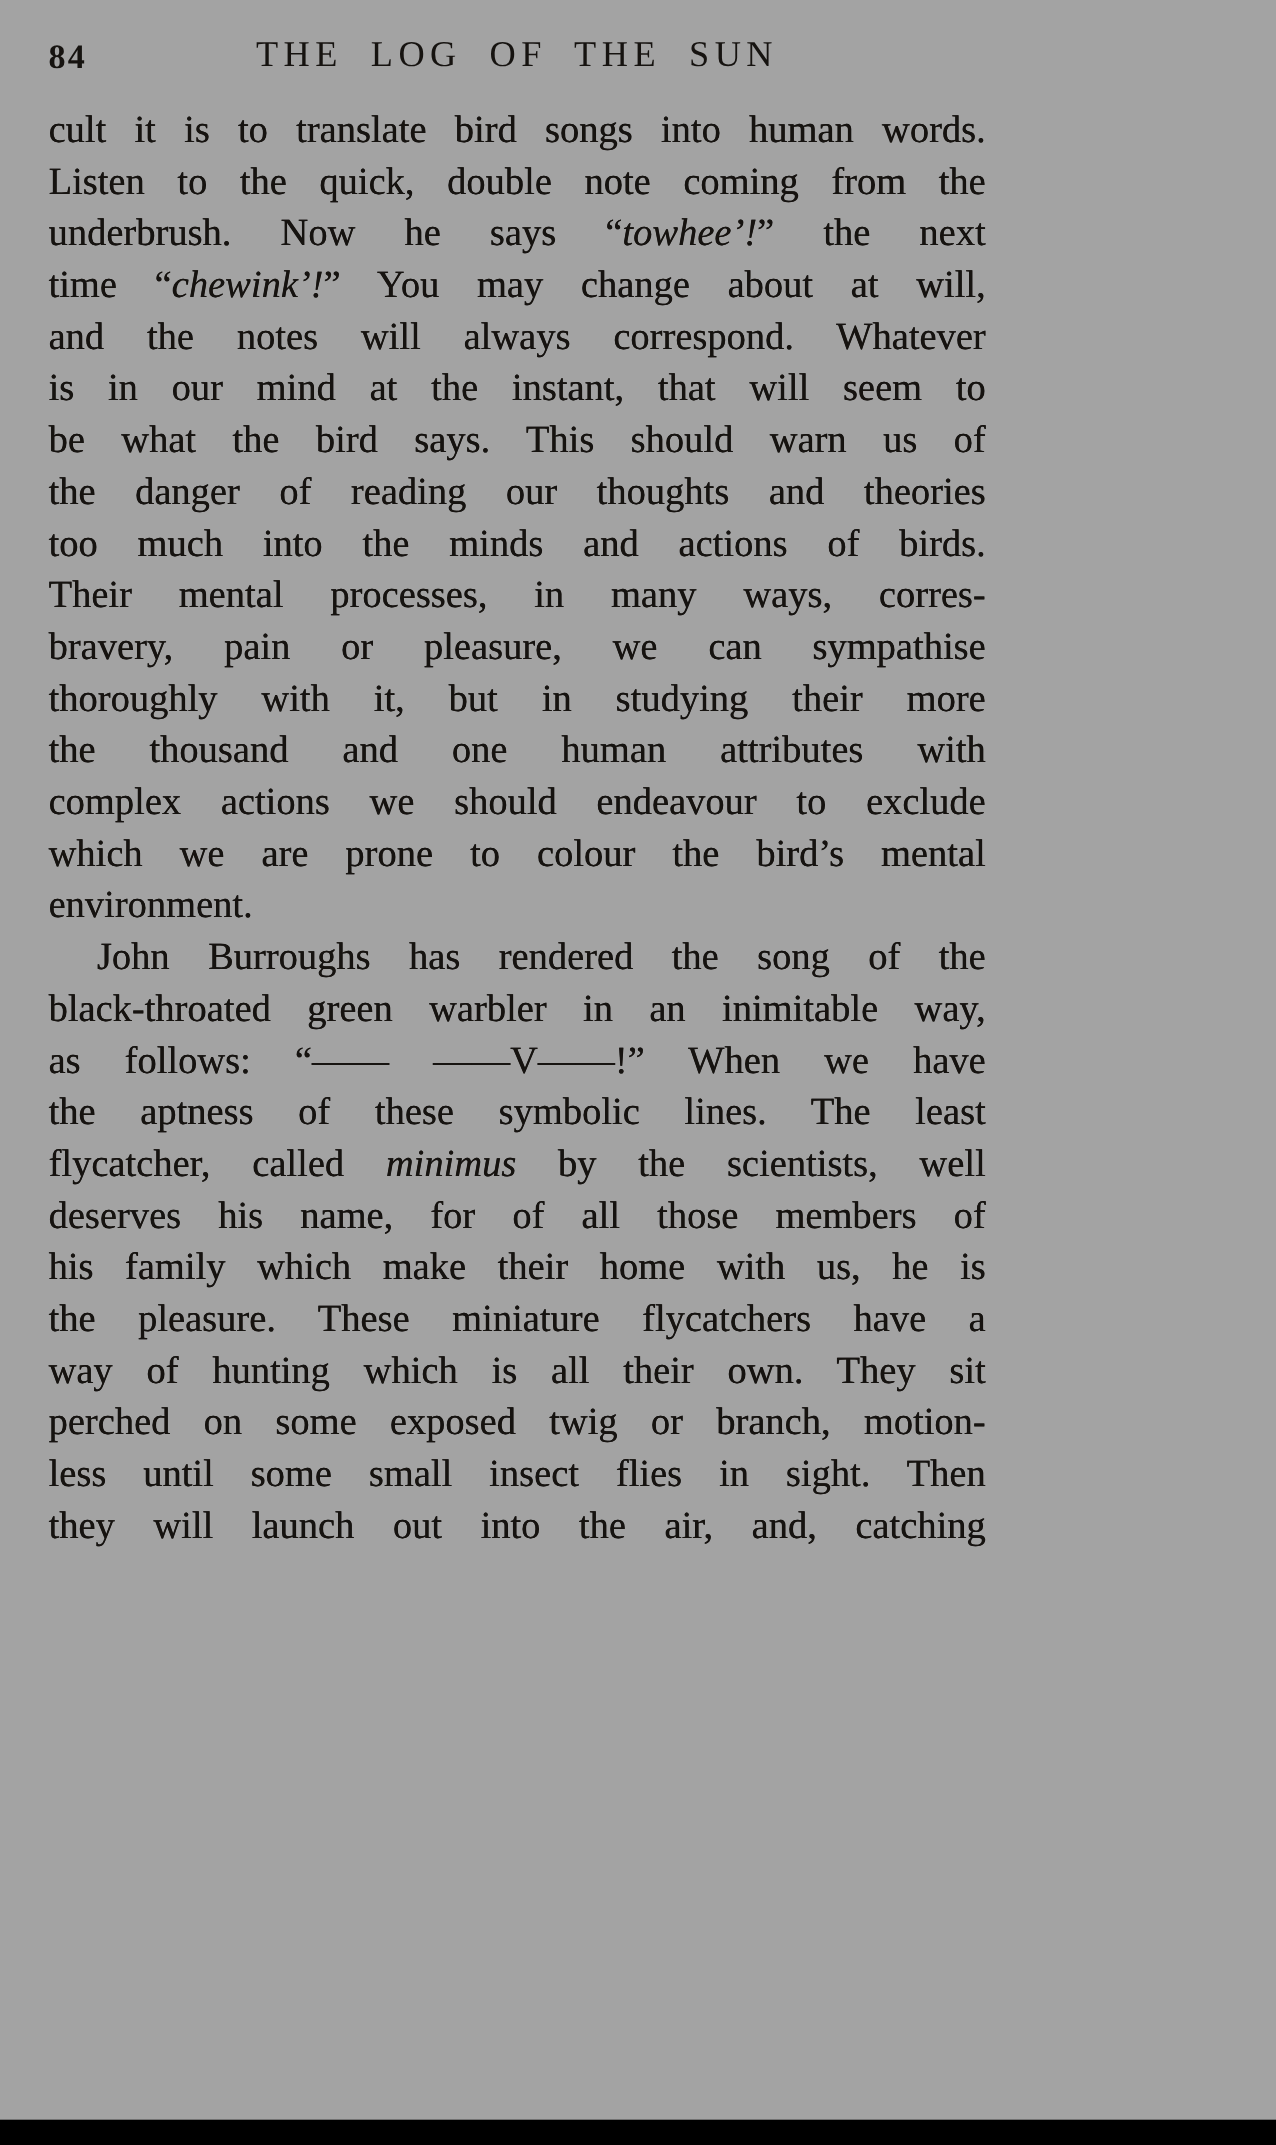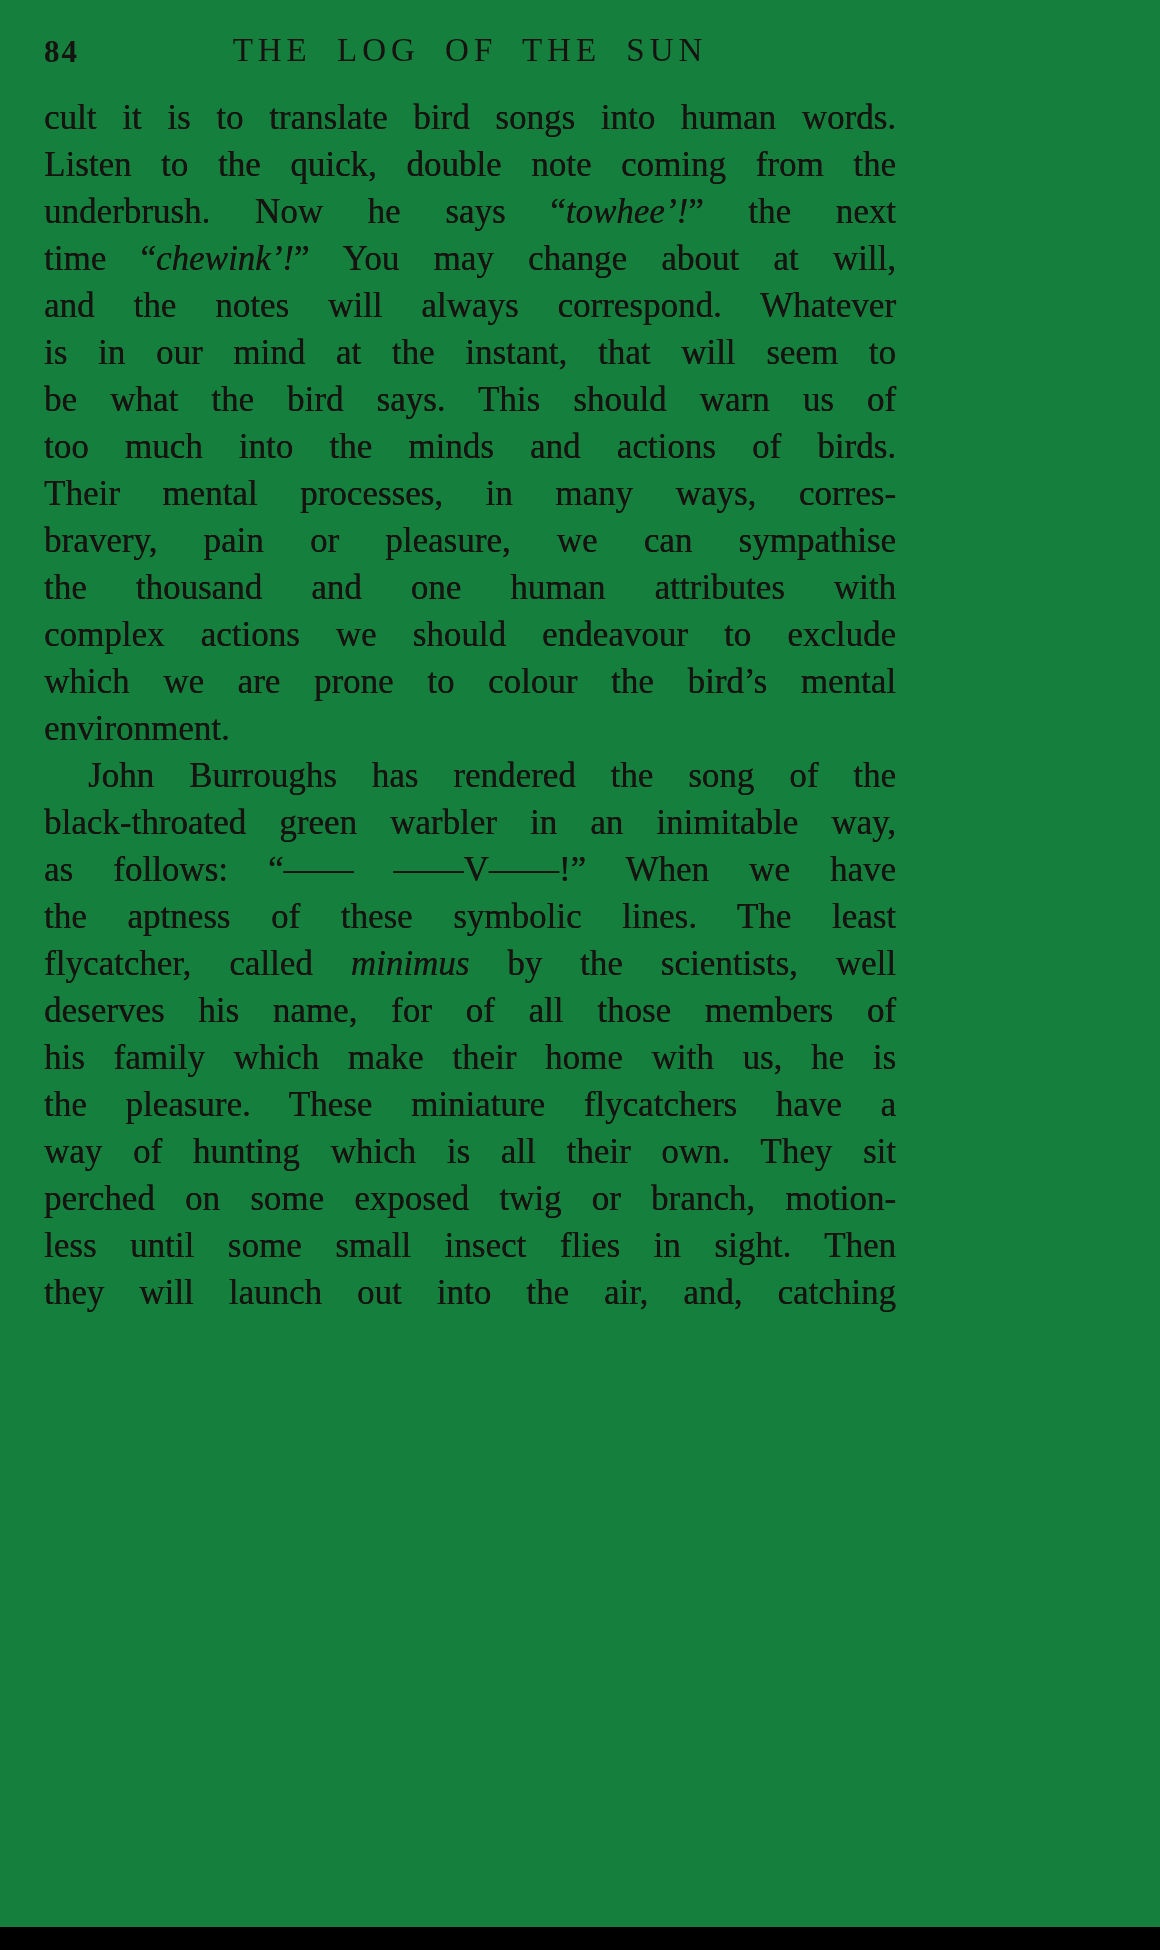--- a/index.html
+++ b/index.html
@@ -4,21 +4,21 @@
 <style>
   html, body {
     margin: 0;
     padding: 0;
     background: #ffffff;
   }
   .scan-page {
     position: relative;
     width: 1160px;
     height: 1950px;
-    background: #15803d;
+    background: #a3a3a3;
     font-family: "Liberation Serif", serif;
     color: #161310;
     overflow: hidden;
   }
   .page-header {
     position: absolute;
     top: 32px;
     left: 44px;
     width: 852px;
     height: 44px;
@@ -81,23 +81,25 @@
   </div>
   <div class="text-block">
       <div class="paragraph">
         <div class="line"><span>cult it is to translate bird songs into human words.</span></div>
         <div class="line"><span>Listen to the quick, double note coming from the</span></div>
         <div class="line"><span>underbrush.  Now he says “</span><span class="em">towhee’!</span><span>” the next</span></div>
         <div class="line"><span>time “</span><span class="em">chewink’!</span><span>”  You may change about at will,</span></div>
         <div class="line"><span>and the notes will always correspond.  Whatever</span></div>
         <div class="line"><span>is in our mind at the instant, that will seem to</span></div>
         <div class="line"><span>be what the bird says.  This should warn us of</span></div>
+        <div class="line"><span>the danger of reading our thoughts and theories</span></div>
         <div class="line"><span>too much into the minds and actions of birds.</span></div>
         <div class="line"><span>Their mental processes, in many ways, corres-</span></div>
         <div class="line"><span>bravery, pain or pleasure, we can sympathise</span></div>
+        <div class="line"><span>thoroughly with it, but in studying their more</span></div>
         <div class="line"><span>the thousand and one human attributes with</span></div>
         <div class="line"><span>complex actions we should endeavour to exclude</span></div>
         <div class="line"><span>which we are prone to colour the bird’s mental</span></div>
         <div class="line no-justify"><span>environment.</span></div>
       </div>
       <div class="paragraph">
         <div class="line indent"><span>John Burroughs has rendered the song of the</span></div>
         <div class="line"><span>black-throated green warbler in an inimitable way,</span></div>
         <div class="line"><span>as follows: “—— ——V——!”  When we have</span></div>
         <div class="line"><span>the aptness of these symbolic lines.  The least</span></div>

